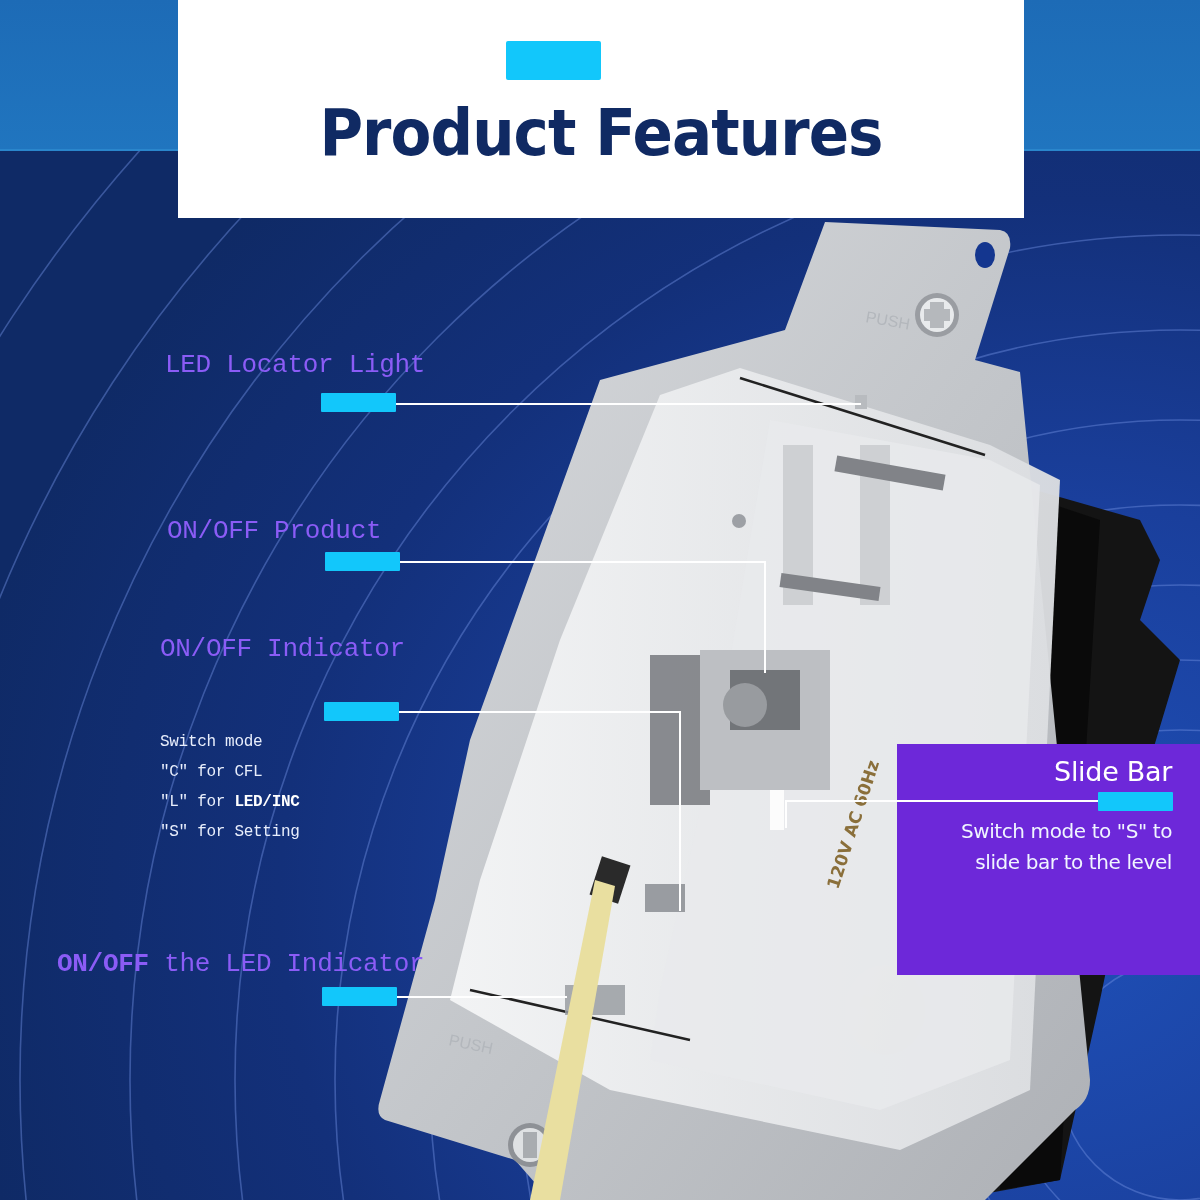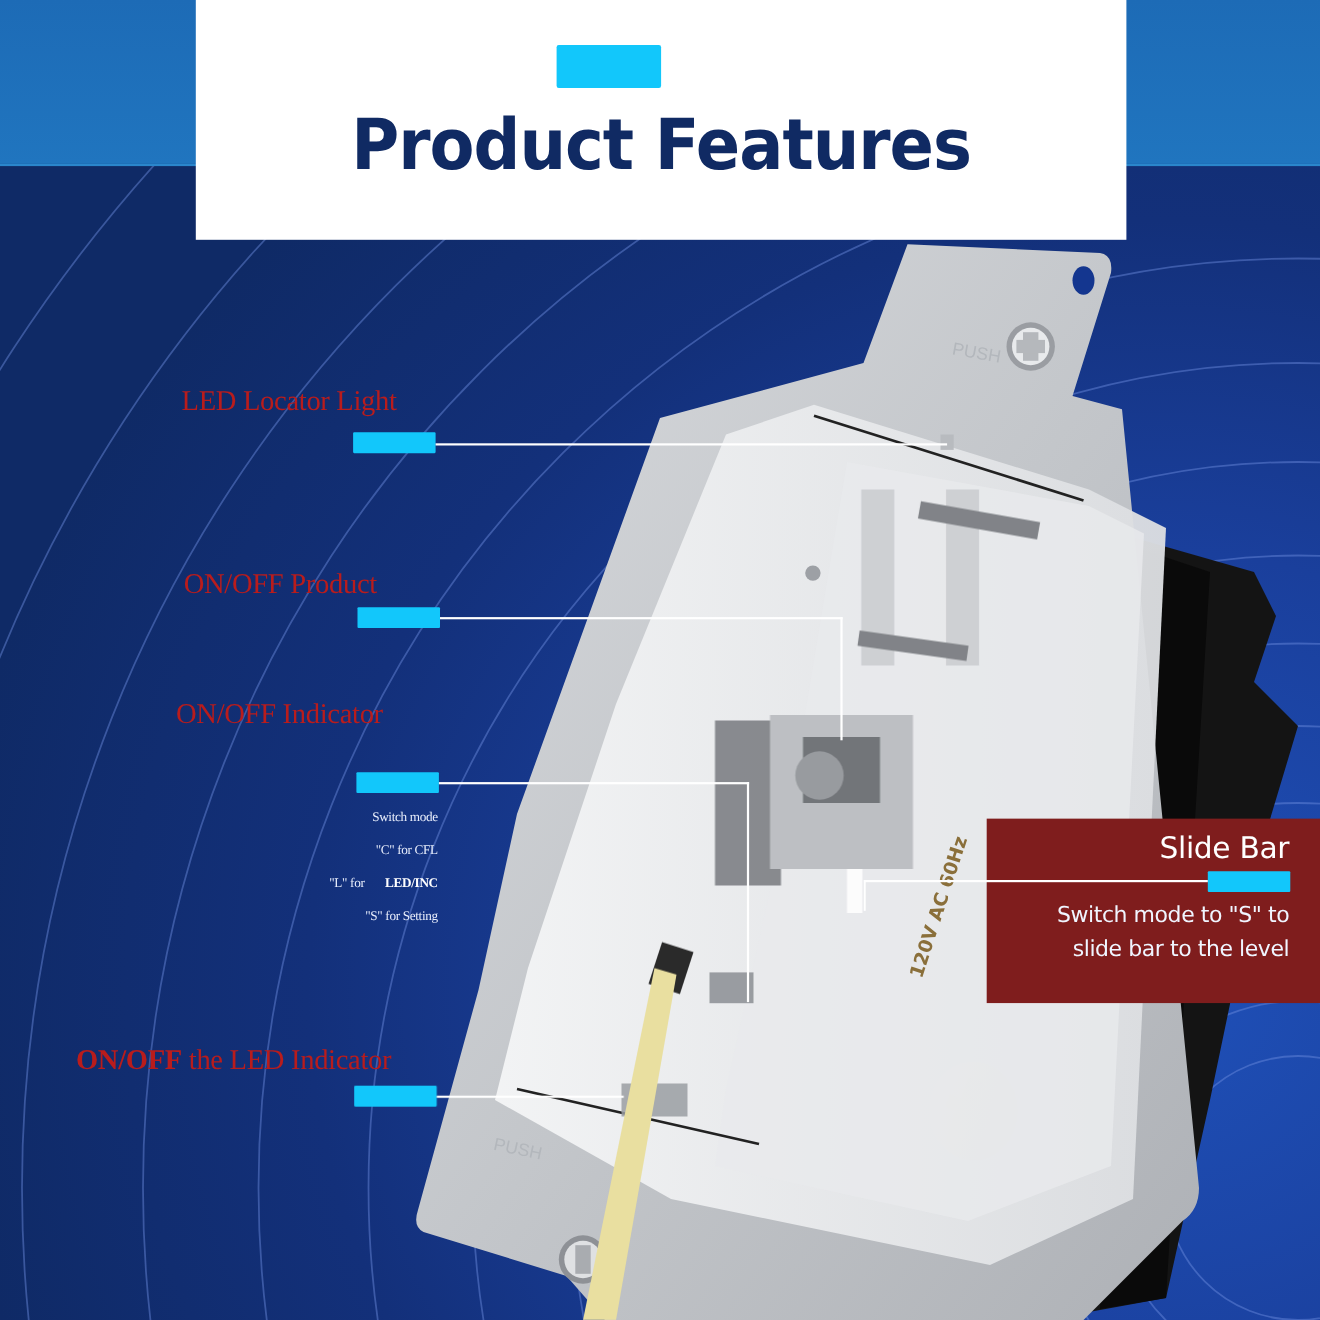--- a/index.html
+++ b/index.html
@@ -30,35 +30,35 @@
     font-family: "DejaVu Sans", sans-serif; font-weight: bold;
     font-size: 64px; letter-spacing: -1px; color: #102a63;
     transform: scaleX(0.93);
   }
 
   
   .device { position: absolute; left: 0; top: 0; width: 1200px; height: 1200px; pointer-events: none; }
   .device * { pointer-events: auto; }
 
   .label {
-    position: absolute; color: #b91c1c; font-size: 26px; white-space: nowrap;
-    font-family: Liberation Serif, serif; letter-spacing: -0.3px;
+    position: absolute; color: #8b5cf6; font-size: 26px; white-space: nowrap;
+    font-family: Liberation Mono, monospace; letter-spacing: -0.3px;
   }
   .label b { font-weight: bold; }
   .chip { position: absolute; background: #12c7fb; height: 19px; width: 75px; border-radius: 1px; }
   .line { position: absolute; background: #ffffff; }
   .sub {
-    position: absolute; color: #e8eefc; font-size: 12px; text-align: right; line-height: 30px;
-    font-family: Liberation Serif, serif; letter-spacing: -0.3px;
-  }
-  .sub b { font-weight: bold; color: #fff; margin-left: 16px; }
+    position: absolute; color: #e8eefc; font-size: 16px; line-height: 30px;
+    font-family: Liberation Mono, monospace; letter-spacing: -0.3px;
+  }
+  .sub b { font-weight: bold; color: #fff; }
 
   .slide-panel {
-    position: absolute; left: 897px; top: 744px; width: 303px; height: 168px;
-    background: #7f1d1d;
+    position: absolute; left: 897px; top: 744px; width: 303px; height: 231px;
+    background: #6d28d9;
   }
   .slide-title {
     position: absolute; right: 28px; top: 12px; font-size: 27px; color: #fff;
     font-family: "DejaVu Sans", sans-serif; letter-spacing: -0.3px;
   }
   .slide-desc {
     position: absolute; right: 28px; top: 72px; width: 290px; text-align: right;
     font-size: 20px; line-height: 30.5px; color: #f0f5ff;
     font-family: "DejaVu Sans", sans-serif; letter-spacing: -0.4px;
   }
@@ -189,21 +189,21 @@
 <div class="chip" style="left:324px; top:702px;"></div>
 <div class="line" style="left:399px; top:711px; width:282px; height:2px;"></div>
 <div class="line" style="left:679px; top:711px; width:2px; height:200px;"></div>
 <div class="sub" style="left:160px; top:727px; width:238px;">
   <div>Switch mode</div>
   <div>"C" for CFL</div>
   <div><span>"L" for </span><b>LED/INC</b></div>
   <div>"S" for Setting</div>
 </div>
 
-<div class="label" style="left:57px; top:949px;margin-left:12px;"><b>ON/OFF</b><span> the LED Indicator</span></div>
+<div class="label" style="left:57px; top:949px;"><b>ON/OFF</b><span> the LED Indicator</span></div>
 <div class="chip" style="left:322px; top:987px;"></div>
 <div class="line" style="left:397px; top:996px; width:170px; height:2px;"></div>
 
 <div class="slide-panel">
   <div class="slide-title">Slide Bar</div>
   <div class="chip" style="left:201px; top:48px; width:75px;"></div>
   <div class="slide-desc">
     <div>Switch mode to "S" to</div>
     <div>slide bar to the level</div>
   </div>

